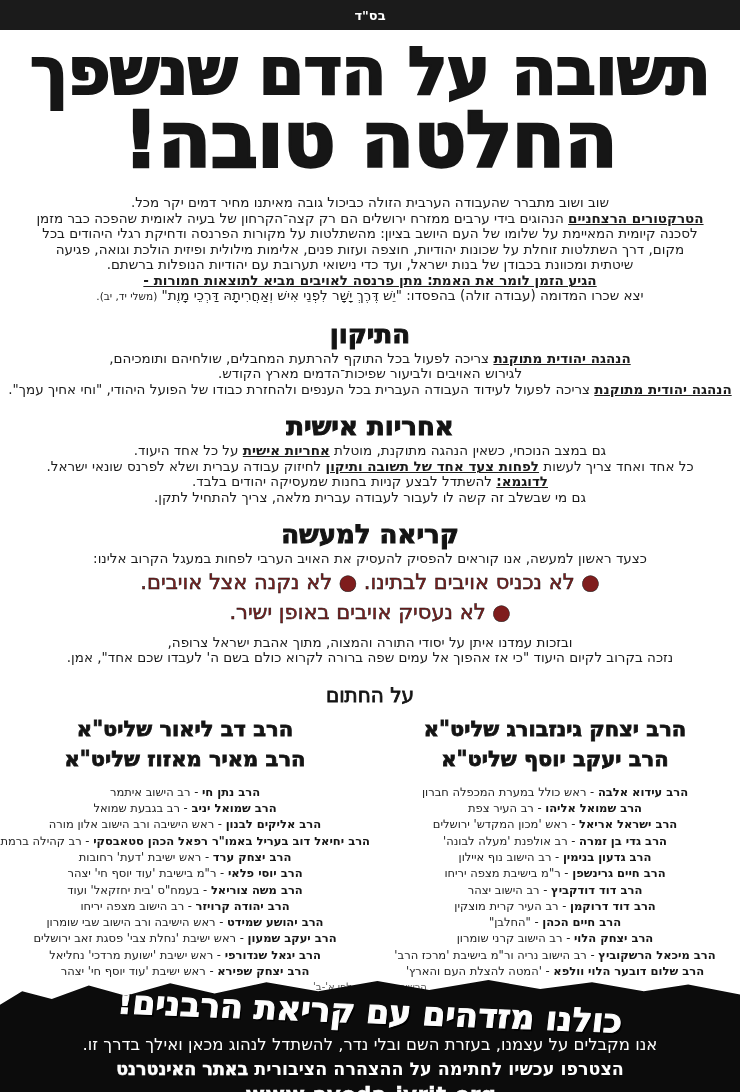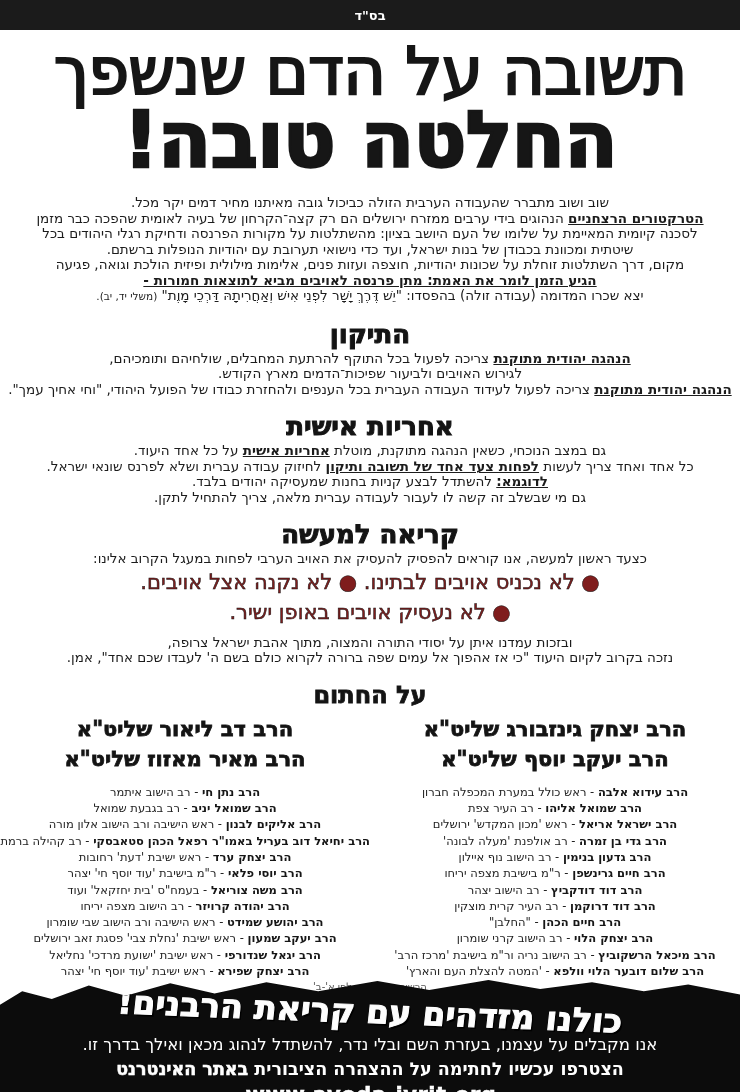--- a/index.html
+++ b/index.html
@@ -8,21 +8,21 @@
     background:#ffffff;color:#141414;
     font-family:"DejaVu Sans",sans-serif;
     direction:rtl;
   }
   .bsd-bar{
     height:30px;background:#1b1b1b;color:#fff;
     display:flex;align-items:center;justify-content:center;
     font-size:13px;font-weight:bold;
   }
   .h1{
-    text-align:center;font-weight:normal;color:#161616;
+    text-align:center;font-weight:bold;color:#161616;
     font-size:66px;line-height:1.02;letter-spacing:-1px;
     margin-top:8px;
     -webkit-text-stroke:2.2px #161616;
   }
   .h2{
     text-align:center;font-weight:bold;color:#161616;
     font-size:78px;line-height:1.0;letter-spacing:-1px;
     margin-top:-4px;
     -webkit-text-stroke:2.6px #161616;
   }
@@ -36,21 +36,21 @@
     font-size:21px;line-height:30px;font-weight:normal;color:#7f1d1d;
     -webkit-text-stroke:0.5px #111;
   }
   .tline.gap{margin-top:8px;}
   .sec-head{
     text-align:center;font-weight:bold;font-size:26px;line-height:30px;
     margin-top:14px;margin-bottom:2px;color:#141414;
     -webkit-text-stroke:1px #141414;
   }
   .sign-head{
-    text-align:center;font-weight:bold;font-size:24px;line-height:26px;
+    text-align:center;font-weight:normal;font-size:20px;line-height:26px;
     margin-top:16px;color:#141414;-webkit-text-stroke:0.8px #141414;
   }
   .main-signers{display:flex;direction:rtl;margin-top:6px;}
   .main-signers .col{width:50%;text-align:center;}
   .main-name{
     font-weight:bold;font-size:21px;line-height:30px;color:#141414;
     -webkit-text-stroke:0.8px #141414;
   }
   .sig-columns{display:flex;direction:rtl;margin-top:10px;}
   .sig-columns .col{width:50%;text-align:center;}
@@ -93,22 +93,22 @@
   <span>בס"ד</span>
 </div>
 
 <div class="h1">תשובה על הדם שנשפך</div>
 <div class="h2">החלטה טובה!</div>
 
 <div class="bodyblock">
     <div class="tline"><span>שוב ושוב מתברר שהעבודה הערבית הזולה כביכול גובה מאיתנו מחיר דמים יקר מכל.</span></div>
     <div class="tline"><span class="b">הטרקטורים הרצחניים</span><span> הנהוגים בידי ערבים ממזרח ירושלים הם רק קצה־הקרחון של בעיה לאומית שהפכה כבר מזמן</span></div>
     <div class="tline"><span>לסכנה קיומית המאיימת על שלומו של העם היושב בציון: מהשתלטות על מקורות הפרנסה ודחיקת רגלי היהודים בכל</span></div>
+    <div class="tline"><span>מקום, דרך השתלטות זוחלת על שכונות יהודיות, חוצפה ועזות פנים, אלימות מילולית ופיזית הולכת וגואה, פגיעה</span></div>
     <div class="tline"><span>שיטתית ומכוונת בכבודן של בנות ישראל, ועד כדי נישואי תערובת עם יהודיות הנופלות ברשתם.</span></div>
-    <div class="tline"><span>מקום, דרך השתלטות זוחלת על שכונות יהודיות, חוצפה ועזות פנים, אלימות מילולית ופיזית הולכת וגואה, פגיעה</span></div>
     <div class="tline"><span class="b">הגיע הזמן לומר את האמת: מתן פרנסה לאויבים מביא לתוצאות חמורות -</span></div>
     <div class="tline"><span>יצא שכרו המדומה (עבודה זולה) בהפסדו: "יֵשׁ דֶּרֶךְ יָשָׁר לִפְנֵי אִישׁ וְאַחֲרִיתָהּ דַּרְכֵי מָוֶת" </span><span class="small">(משלי יד, יב).</span></div>
   </div>
 
 <div class="sec-head">התיקון</div>
 <div>
     <div class="tline"><span class="b">הנהגה יהודית מתוקנת</span><span> צריכה לפעול בכל התוקף להרתעת המחבלים, שולחיהם ותומכיהם,</span></div>
     <div class="tline"><span>לגירוש האויבים ולביעור שפיכות־הדמים מארץ הקודש.</span></div>
     <div class="tline"><span class="b">הנהגה יהודית מתוקנת</span><span> צריכה לפעול לעידוד העבודה העברית בכל הענפים ולהחזרת כבודו של הפועל היהודי, "וחי אחיך עמך".</span></div>
   </div>

